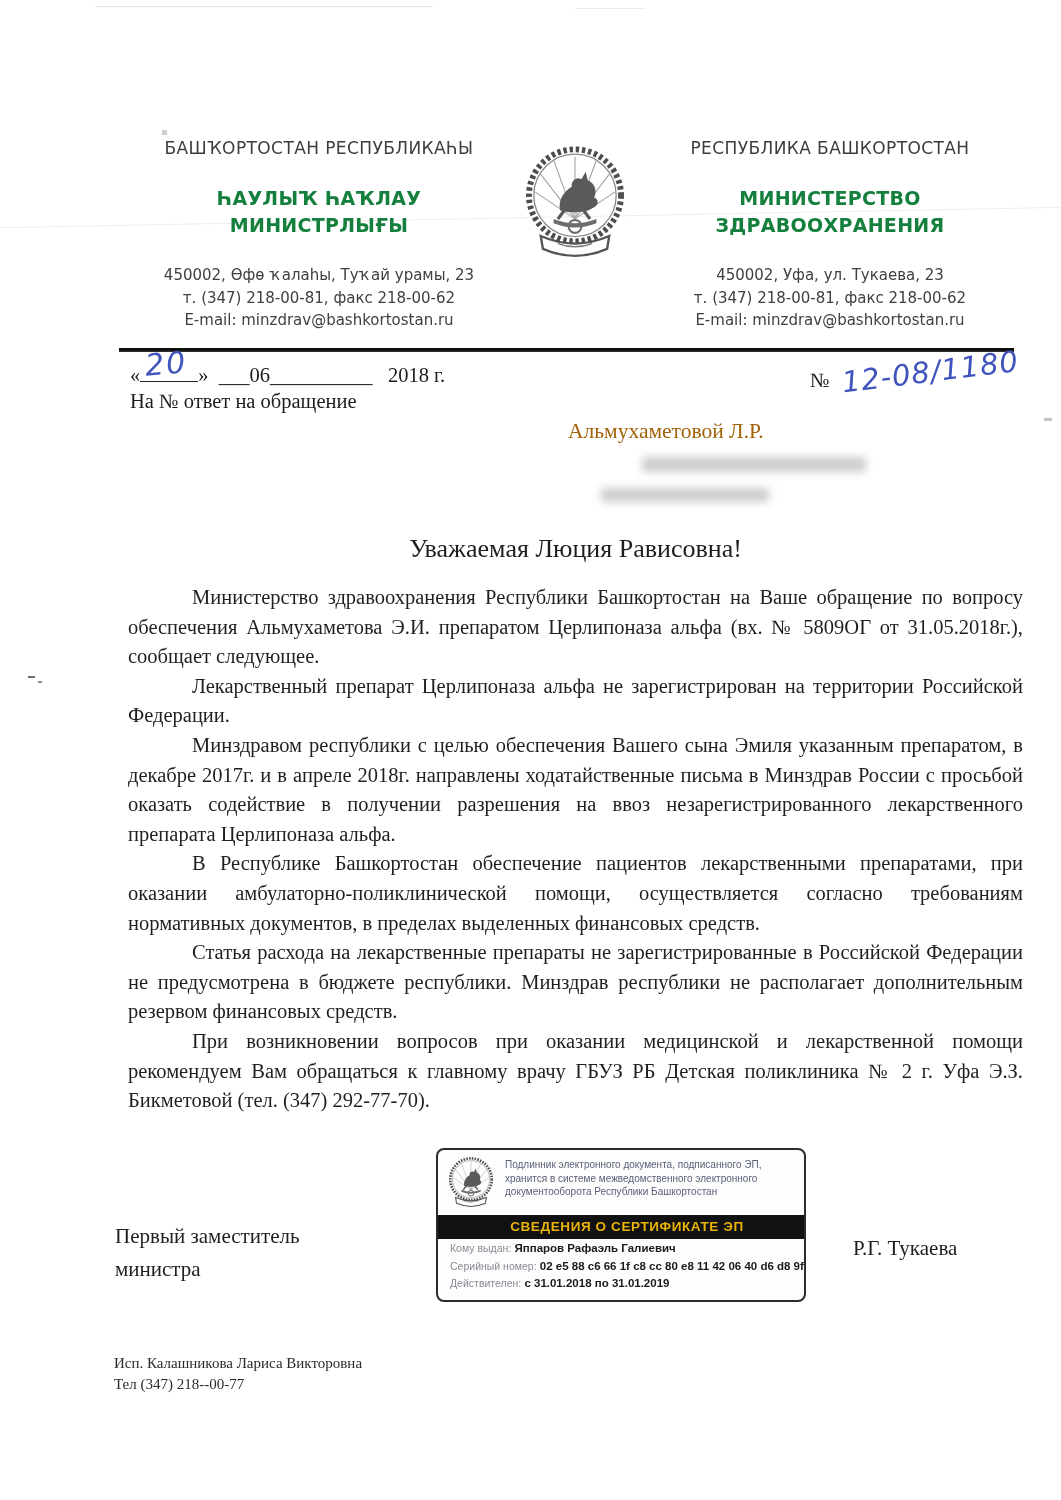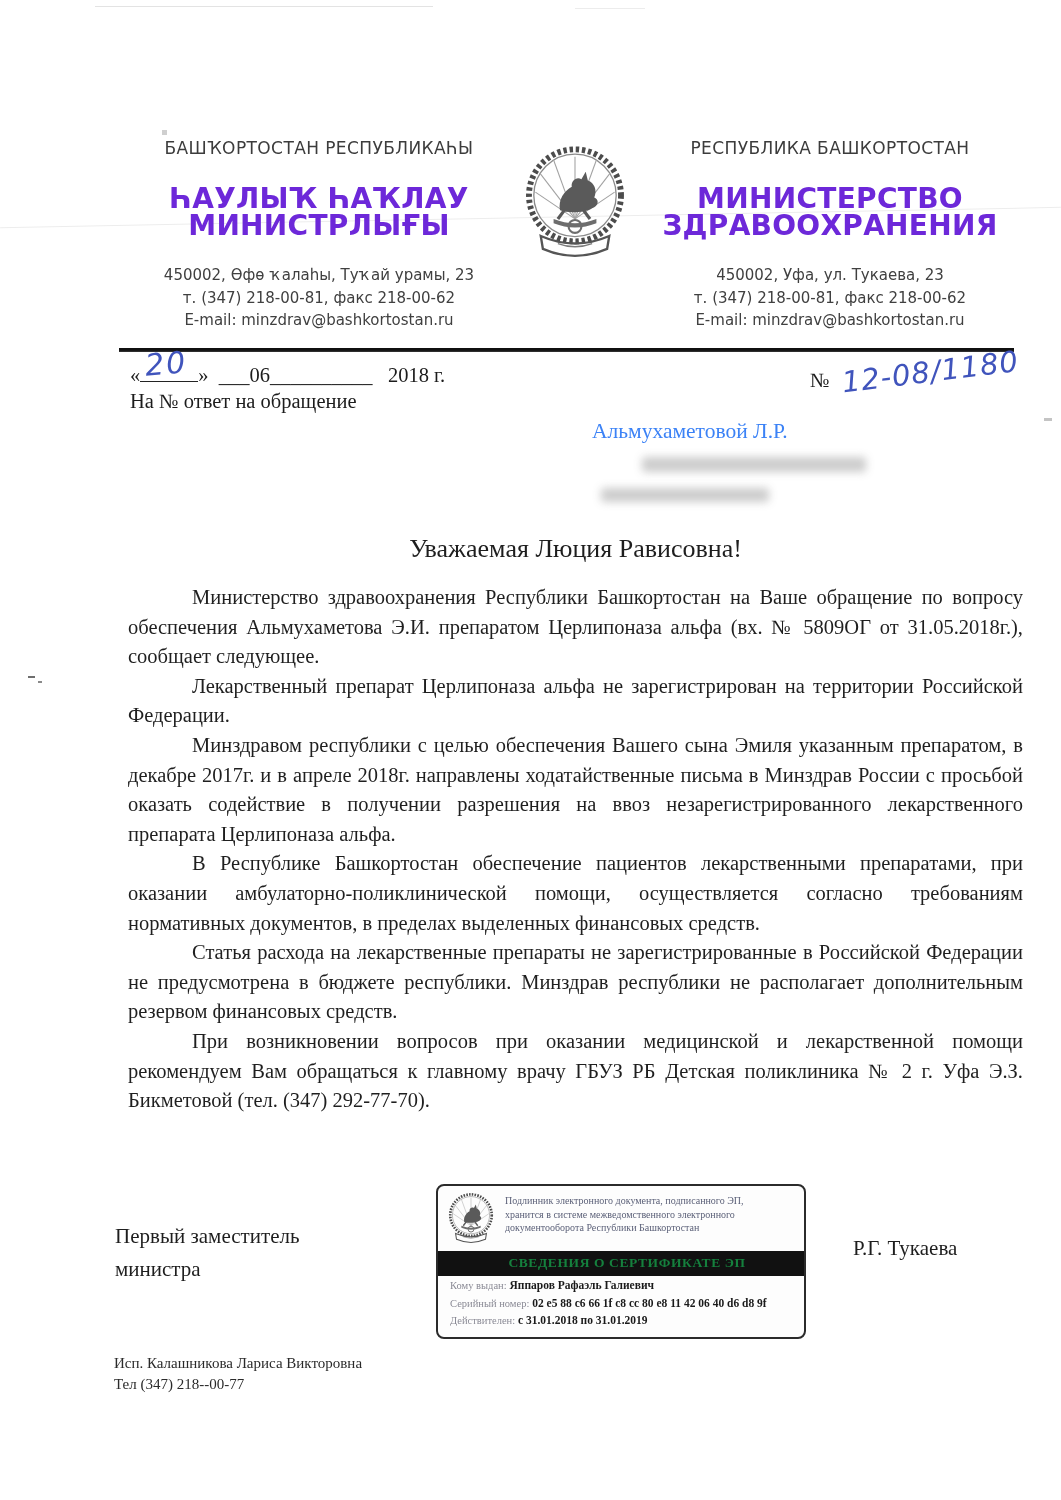--- a/index.html
+++ b/index.html
@@ -10,62 +10,62 @@
   }
   
   .scanline { position:absolute; height:1px; background:#e3e3e3; }
   .speck { position:absolute; background:#b9b9b9; }
   
   .hdr-col { position:absolute; top:138px; text-align:center;
     font-family:"DejaVu Sans", sans-serif; color:#3c3c3c; }
   .hdr-left  { left:118px; width:402px; }
   .hdr-right { left:642px; width:376px; }
   .org-country { font-size:17px; letter-spacing:.4px; }
-  .org-name { margin-top:27px; font-size:28px; font-weight:bold;
-    line-height:27px; color:#6d28d9; letter-spacing:.3px; }
+  .org-name { margin-top:27px; font-size:19px; font-weight:bold;
+    line-height:27px; color:#15803d; letter-spacing:.3px; }
   .org-addr { margin-top:25px; font-size:15px; line-height:22.5px; color:#404040; }
   .gerb-main { position:absolute; left:519px; top:144px; width:112px; height:122px; }
   .rule { position:absolute; left:119px; top:348px; width:895px; height:4px;
     background:linear-gradient(#101010 55%, #3a3a3a); }
   
   .ref-row { position:absolute; left:130px; top:357px; font-size:20.5px; color:#1c1c1c; white-space:nowrap; }
   .day-slot { display:inline-block; width:58px; height:24px; position:relative;
     border-bottom:1.5px solid #232323; vertical-align:baseline; }
   .hw { font-family:"DejaVu Sans", sans-serif; font-style:italic; color:#4054bc; }
   .hw-day { position:absolute; left:5px; top:-11px; font-size:30px;
     transform:rotate(-5deg); letter-spacing:2px; }
   .reply-row { position:absolute; left:130px; top:390px; font-size:20.5px; color:#1c1c1c; }
   .number-row { position:absolute; left:810px; top:360px; font-size:20.5px; color:#1c1c1c; white-space:nowrap; }
   .hw-number { display:inline-block; font-size:29px; letter-spacing:1px;
     transform:rotate(-7deg) translate(2px,-5px); }
   
-  .addressee { position:absolute; left:592px; top:419px; font-size:21.5px; color:#3b82f6; }
+  .addressee { position:absolute; left:568px; top:419px; font-size:21.5px; color:#a16207; }
   .blurline { position:absolute; border-radius:3px; background:#8f8f8f;
     filter:blur(4px); opacity:.45; }
   .blur1 { left:642px; top:457px; width:224px; height:15px; }
   .blur2 { left:601px; top:488px; width:168px; height:14px; }
   
   .salutation { position:absolute; left:128px; top:534px; width:895px;
     text-align:center; font-size:26px; color:#1e1e1e; }
   .body-text { position:absolute; left:128px; top:583px; width:895px;
     font-size:20.5px; line-height:29.6px; text-align:justify; color:#1f1f1f; }
   .body-text p { margin:0; text-indent:64px; }
   
   .sig-position { position:absolute; left:115px; top:1220px; font-size:21px;
     line-height:33px; color:#1e1e1e; }
   .sig-name { position:absolute; left:853px; top:1236px; font-size:21px; color:#1e1e1e; }
   
-  .stamp { position:absolute; left:436px; top:1184px; width:366px;
+  .stamp { position:absolute; left:436px; top:1148px; width:366px;
     border:2.5px solid #2b2b2b; border-radius:8px; background:#fdfdfd;
-    font-family:Liberation Serif, serif; overflow:hidden; }
+    font-family:Liberation Sans, sans-serif; overflow:hidden; }
   .stamp-top { display:flex; align-items:flex-start; padding:6px 8px 4px 8px; }
   .stamp-gerb { width:50px; height:55px; flex:0 0 auto; }
   .stamp-note { margin-left:9px; font-size:10px; line-height:13.5px;
     color:#5b6078; padding-top:2px; }
-  .stamp-band { background:#111111; color:#15803d; text-align:center;
+  .stamp-band { background:#111111; color:#eab308; text-align:center;
     font-size:13.5px; font-weight:bold; letter-spacing:.6px; padding:4px 0 5px 12px; }
   .stamp-rows { padding:1px 10px 7px 12px; }
   .stamp-row { font-size:11.5px; line-height:17.5px; white-space:nowrap; }
   .stamp-label { color:#8a8a95; font-size:10.5px; }
   .stamp-value { color:#1a1a1a; font-weight:bold; }
   
   .footer { position:absolute; left:114px; top:1353px; font-size:15px;
     line-height:21px; color:#2a2a2a; }
   .hidden-defs { position:absolute; width:0; height:0; overflow:hidden; }
 </style>

